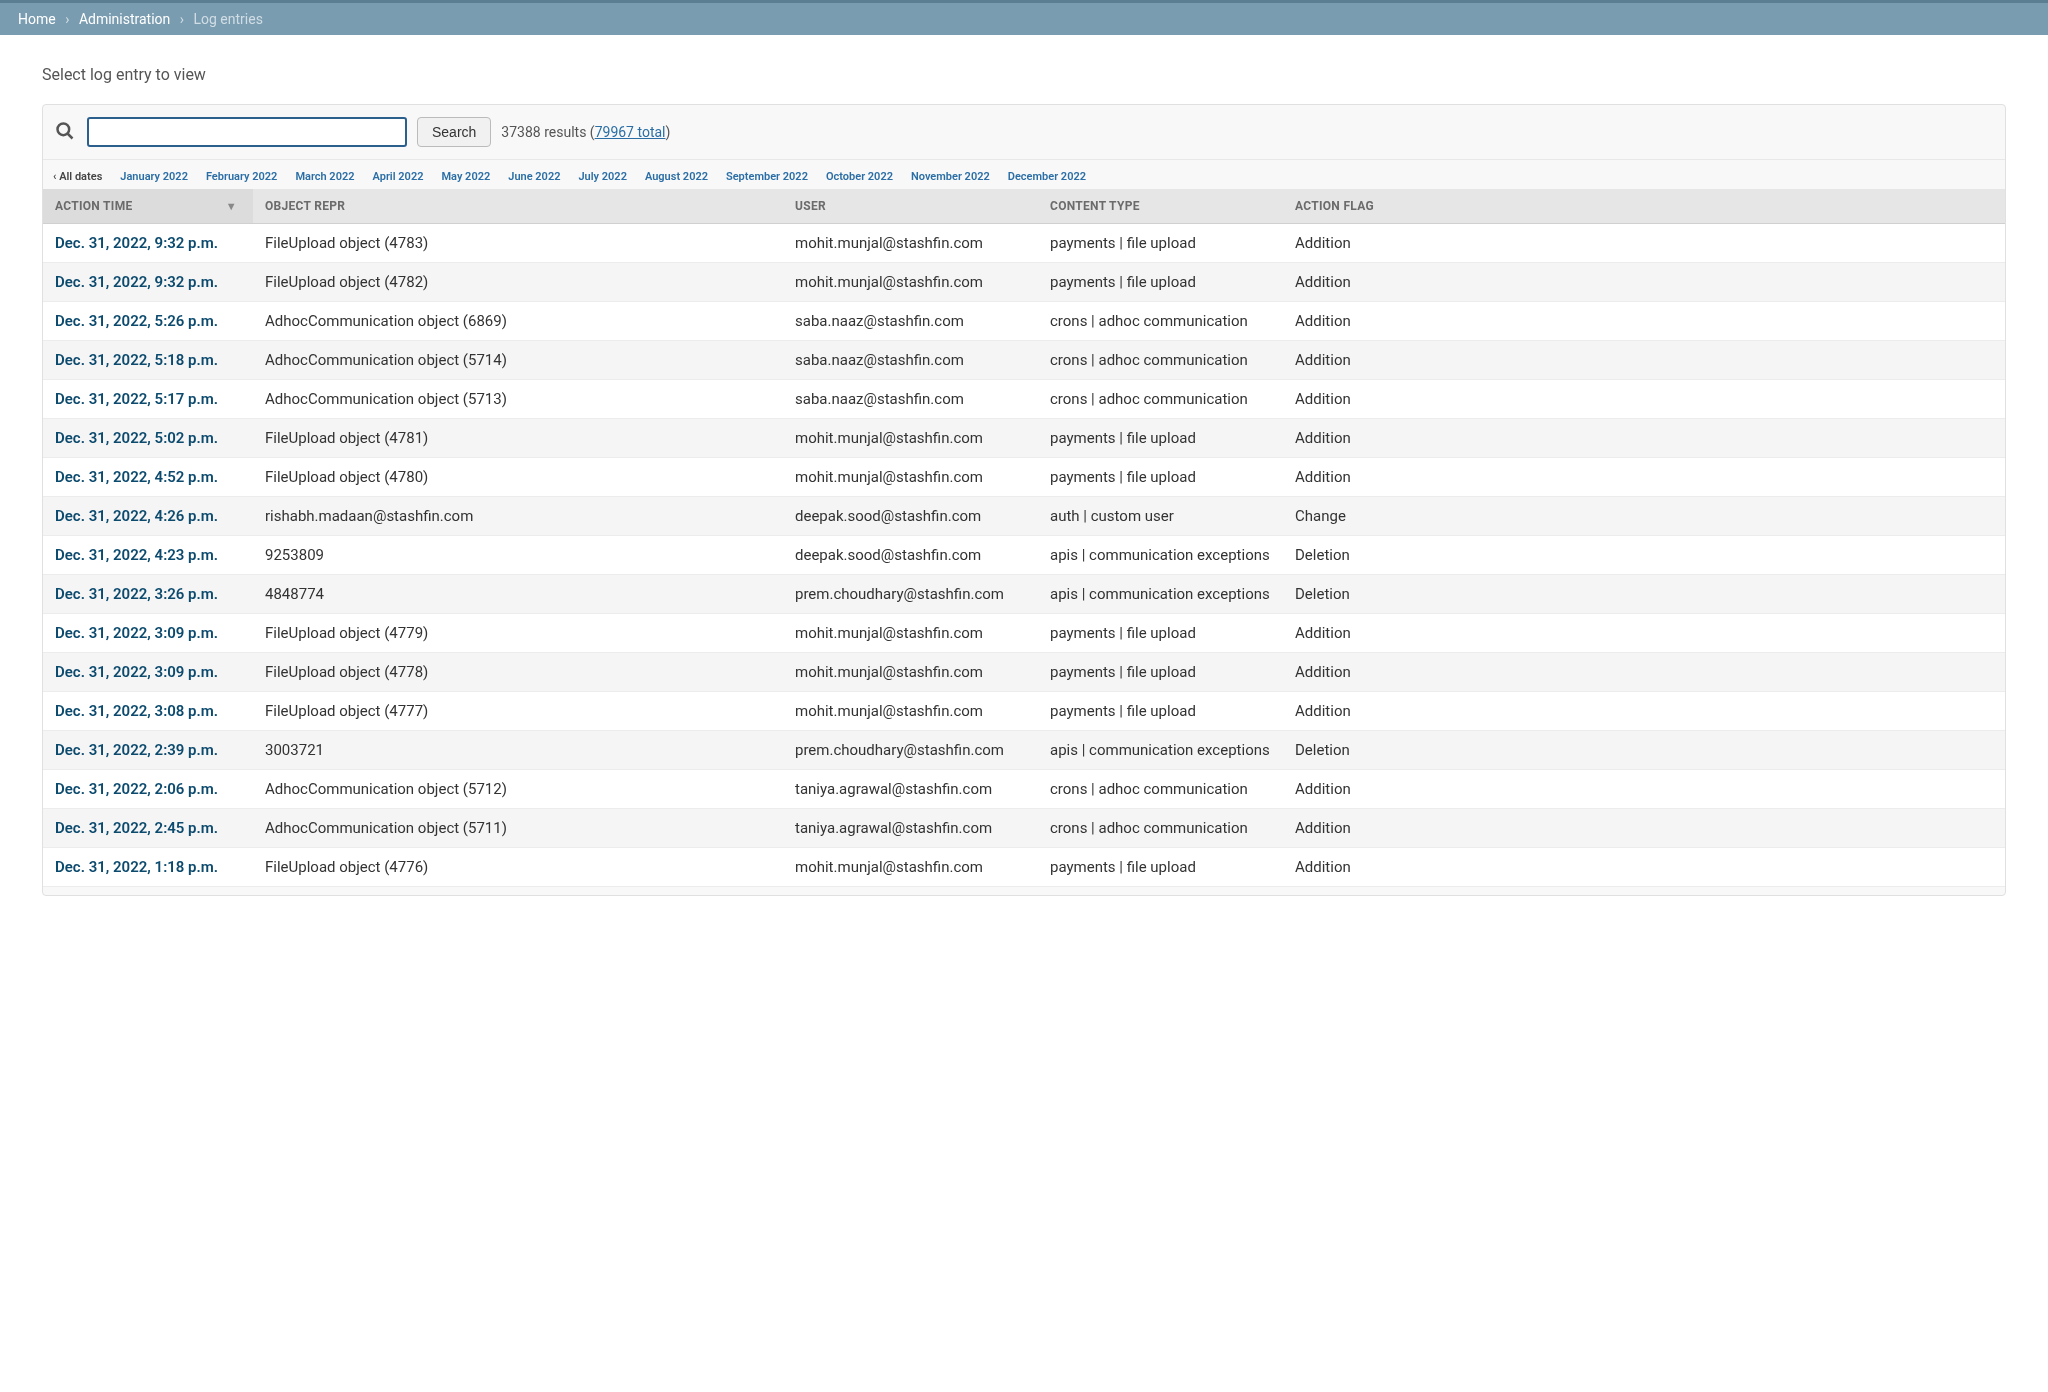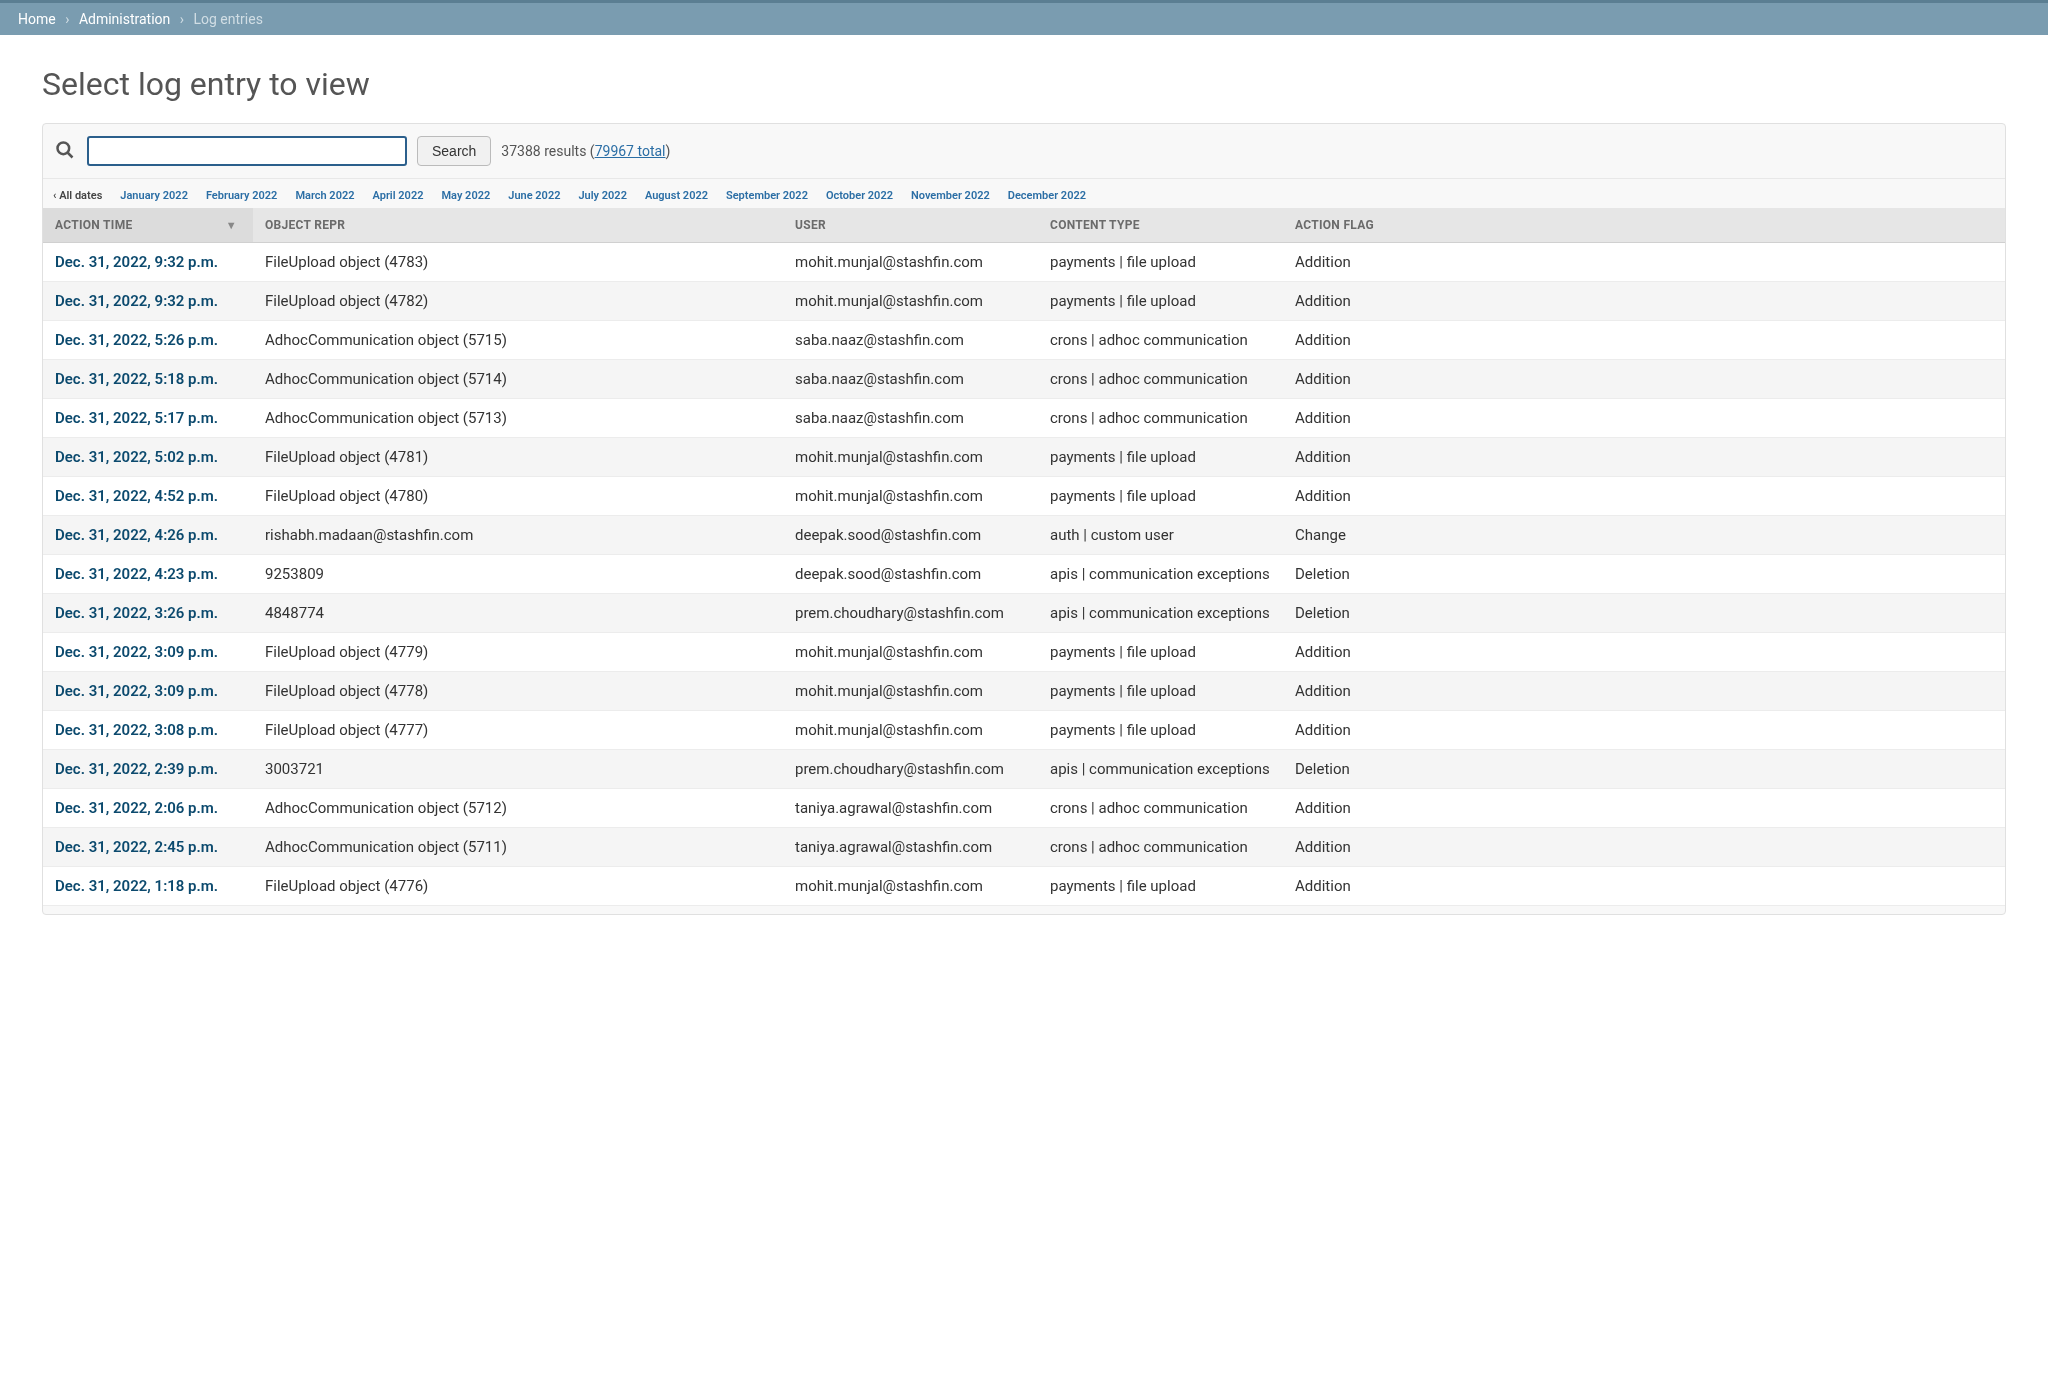--- a/index.html
+++ b/index.html
@@ -14,21 +14,21 @@
   border-top: 3px solid #5b7e92;
   padding: 8px 18px;
   color: #fff;
 }
 .breadcrumb a { color: #fff; text-decoration: none; }
 .breadcrumb .sep { color: #d0dde4; margin: 0 6px; }
 .breadcrumb .current { color: #d0dde4; }
 
 .content { padding: 18px 42px; }
 .page-title {
-  font-size: 32px;
+  font-size: 16px;
   font-weight: 400;
   color: #555;
   margin: 12px 0 20px 0;
 }
 
 .module {
   background: #f8f8f8;
   border: 1px solid #e0e0e0;
   border-radius: 4px;
   padding: 0 0 8px 0;
@@ -194,21 +194,21 @@
             </tr>
             <tr>
               <td class="time"><a href="#">Dec. 31, 2022, 9:32 p.m.</a></td>
               <td>FileUpload object (4782)</td>
               <td>mohit.munjal@stashfin.com</td>
               <td>payments | file upload</td>
               <td>Addition</td>
             </tr>
             <tr>
               <td class="time"><a href="#">Dec. 31, 2022, 5:26 p.m.</a></td>
-              <td>AdhocCommunication object (5715)</td>
+              <td>AdhocCommunication object (6869)</td>
               <td>saba.naaz@stashfin.com</td>
               <td>crons | adhoc communication</td>
               <td>Addition</td>
             </tr>
             <tr>
               <td class="time"><a href="#">Dec. 31, 2022, 5:18 p.m.</a></td>
               <td>AdhocCommunication object (5714)</td>
               <td>saba.naaz@stashfin.com</td>
               <td>crons | adhoc communication</td>
               <td>Addition</td>

